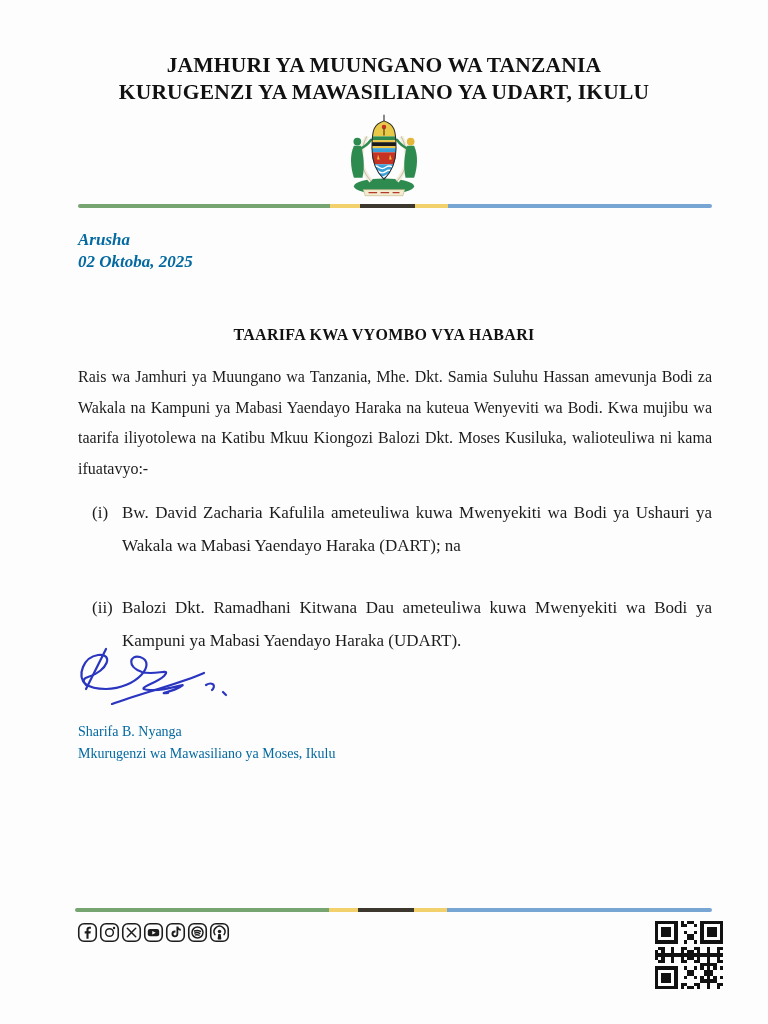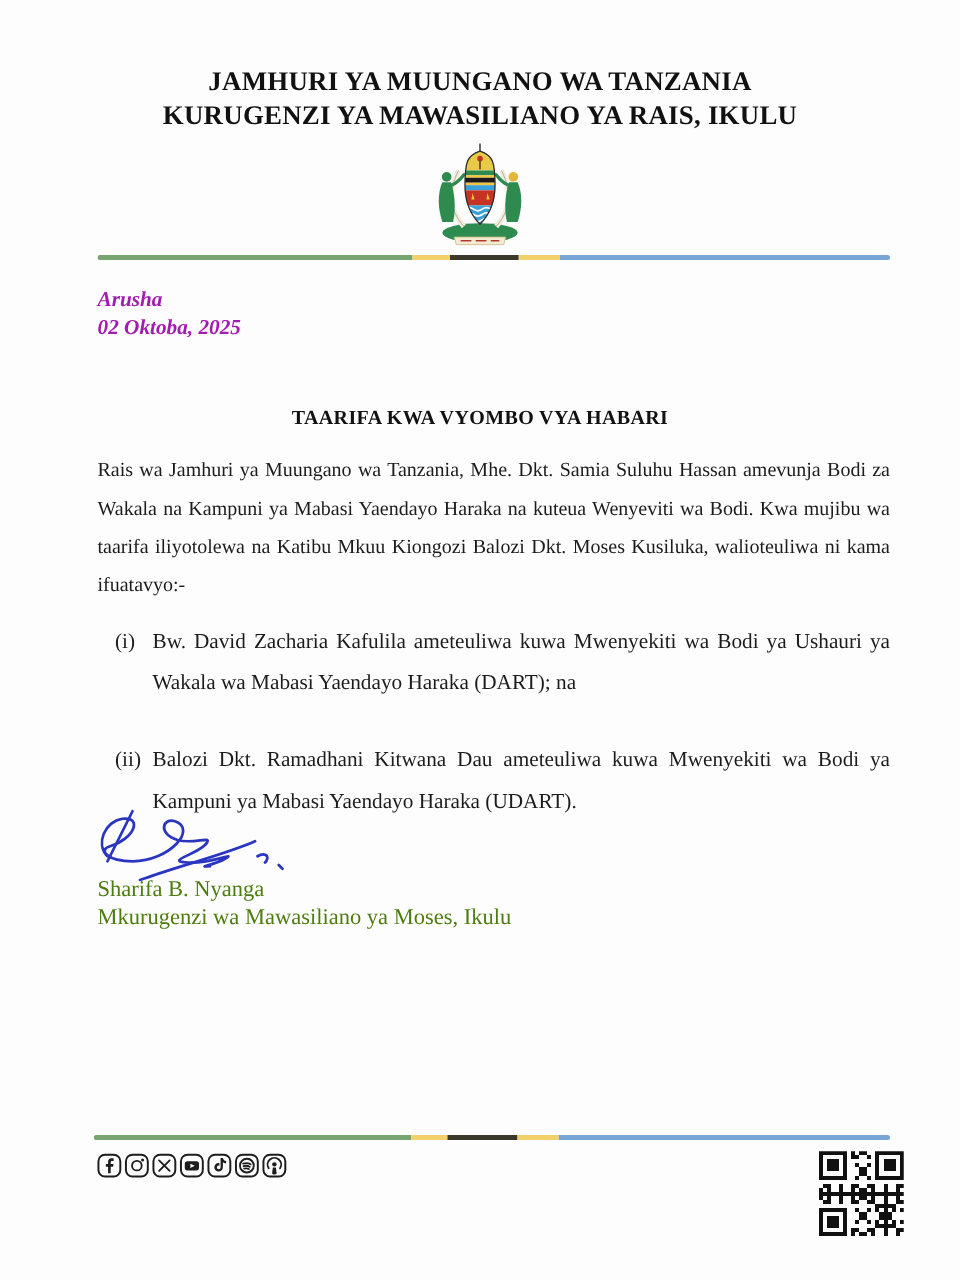--- a/index.html
+++ b/index.html
@@ -16,55 +16,55 @@
   .tz-line{position:absolute;height:4px;display:flex;border-radius:2px;overflow:hidden;}
   .tz-line.head{top:204px;left:78px;right:56px;}
   .tz-line.foot{top:908px;left:75px;right:56px;}
   .seg-g{flex:0 0 39.8%;background:var(--c-divider_green,#76a571);}
   .seg-y1{flex:0 0 4.7%;background:var(--c-divider_yellow,#f2d06b);}
   .seg-k{flex:0 0 8.7%;background:var(--c-divider_black,#3c382e);}
   .seg-y2{flex:0 0 5.2%;background:var(--c-divider_yellow,#f2d06b);}
   .seg-b{flex:1 1 auto;background:var(--c-divider_blue,#77a6d4);}
   
   .dateline{position:absolute;top:229px;left:78px;font-weight:bold;font-style:italic;
-            font-size:17px;line-height:22px;color:#a21caf;}
+            font-size:17px;line-height:22px;color:#0369a1;}
   
   .doc-title{position:absolute;top:326px;left:0;right:0;text-align:center;
              font-weight:bold;font-size:16px;letter-spacing:.3px;color:#111;}
   .doc-paragraph{position:absolute;top:362px;left:78px;width:634px;
                  font-size:16px;line-height:30.5px;text-align:justify;text-justify:inter-word;}
   .doc-list{position:absolute;top:496px;left:92px;width:620px;}
   .doc-list .item{display:flex;margin-bottom:29px;font-size:17px;line-height:33px;}
   .doc-list .marker{flex:0 0 30px;}
   .doc-list .itext{flex:1 1 auto;text-align:justify;text-justify:inter-word;}
   
   .signature{position:absolute;top:645px;left:72px;}
   .sig-path{fill:none;stroke:var(--c-signature_ink,#2a35c0);stroke-width:2.2;
             stroke-linecap:round;stroke-linejoin:round;}
-  .signer{position:absolute;top:701px;left:78px;font-size:18px;line-height:21.5px;color:#4d7c0f;}
+  .signer{position:absolute;top:721px;left:78px;font-size:14px;line-height:21.5px;color:#0369a1;}
   
   .social-row{position:absolute;top:922px;left:77px;display:flex;gap:1px;}
   .sicon{display:block;width:21px;height:21px;}
   .sicon svg{display:block;width:21px;height:21px;}
   .sicon .frame{fill:none;stroke:#1d1d1d;stroke-width:1.8;}
   .sicon .glyph{fill:none;stroke:#1d1d1d;stroke-width:1.7;stroke-linecap:round;}
   .sicon .gfill{fill:#1d1d1d;stroke:none;}
   .handles{position:absolute;top:948px;left:79px;font-style:italic;font-size:9.8px;
            line-height:12.8px;color:#3b3b3b;}
   .qr{position:absolute;top:921px;left:655px;width:68px;height:68px;}
   .qr svg{display:block;width:68px;height:68px;shape-rendering:crispEdges;}
 </style>
 </head>
 <body>
 
 <div class="page">
 
   <div class="masthead">
     <div class="line">JAMHURI YA MUUNGANO WA TANZANIA</div>
-    <div class="line">KURUGENZI YA MAWASILIANO YA RAIS, IKULU</div>
+    <div class="line">KURUGENZI YA MAWASILIANO YA UDART, IKULU</div>
   </div>
 
   <div class="emblem">
     <svg width="104" height="86" viewBox="0 0 120 100">
       <defs>
         <clipPath id="shieldClip">
           <path d="M60,8 C72,12 74,18 74,40 C74,58 68,68 60,76 C52,68 46,58 46,40 C46,18 48,12 60,8 Z"></path>
         </clipPath>
       </defs>
 

